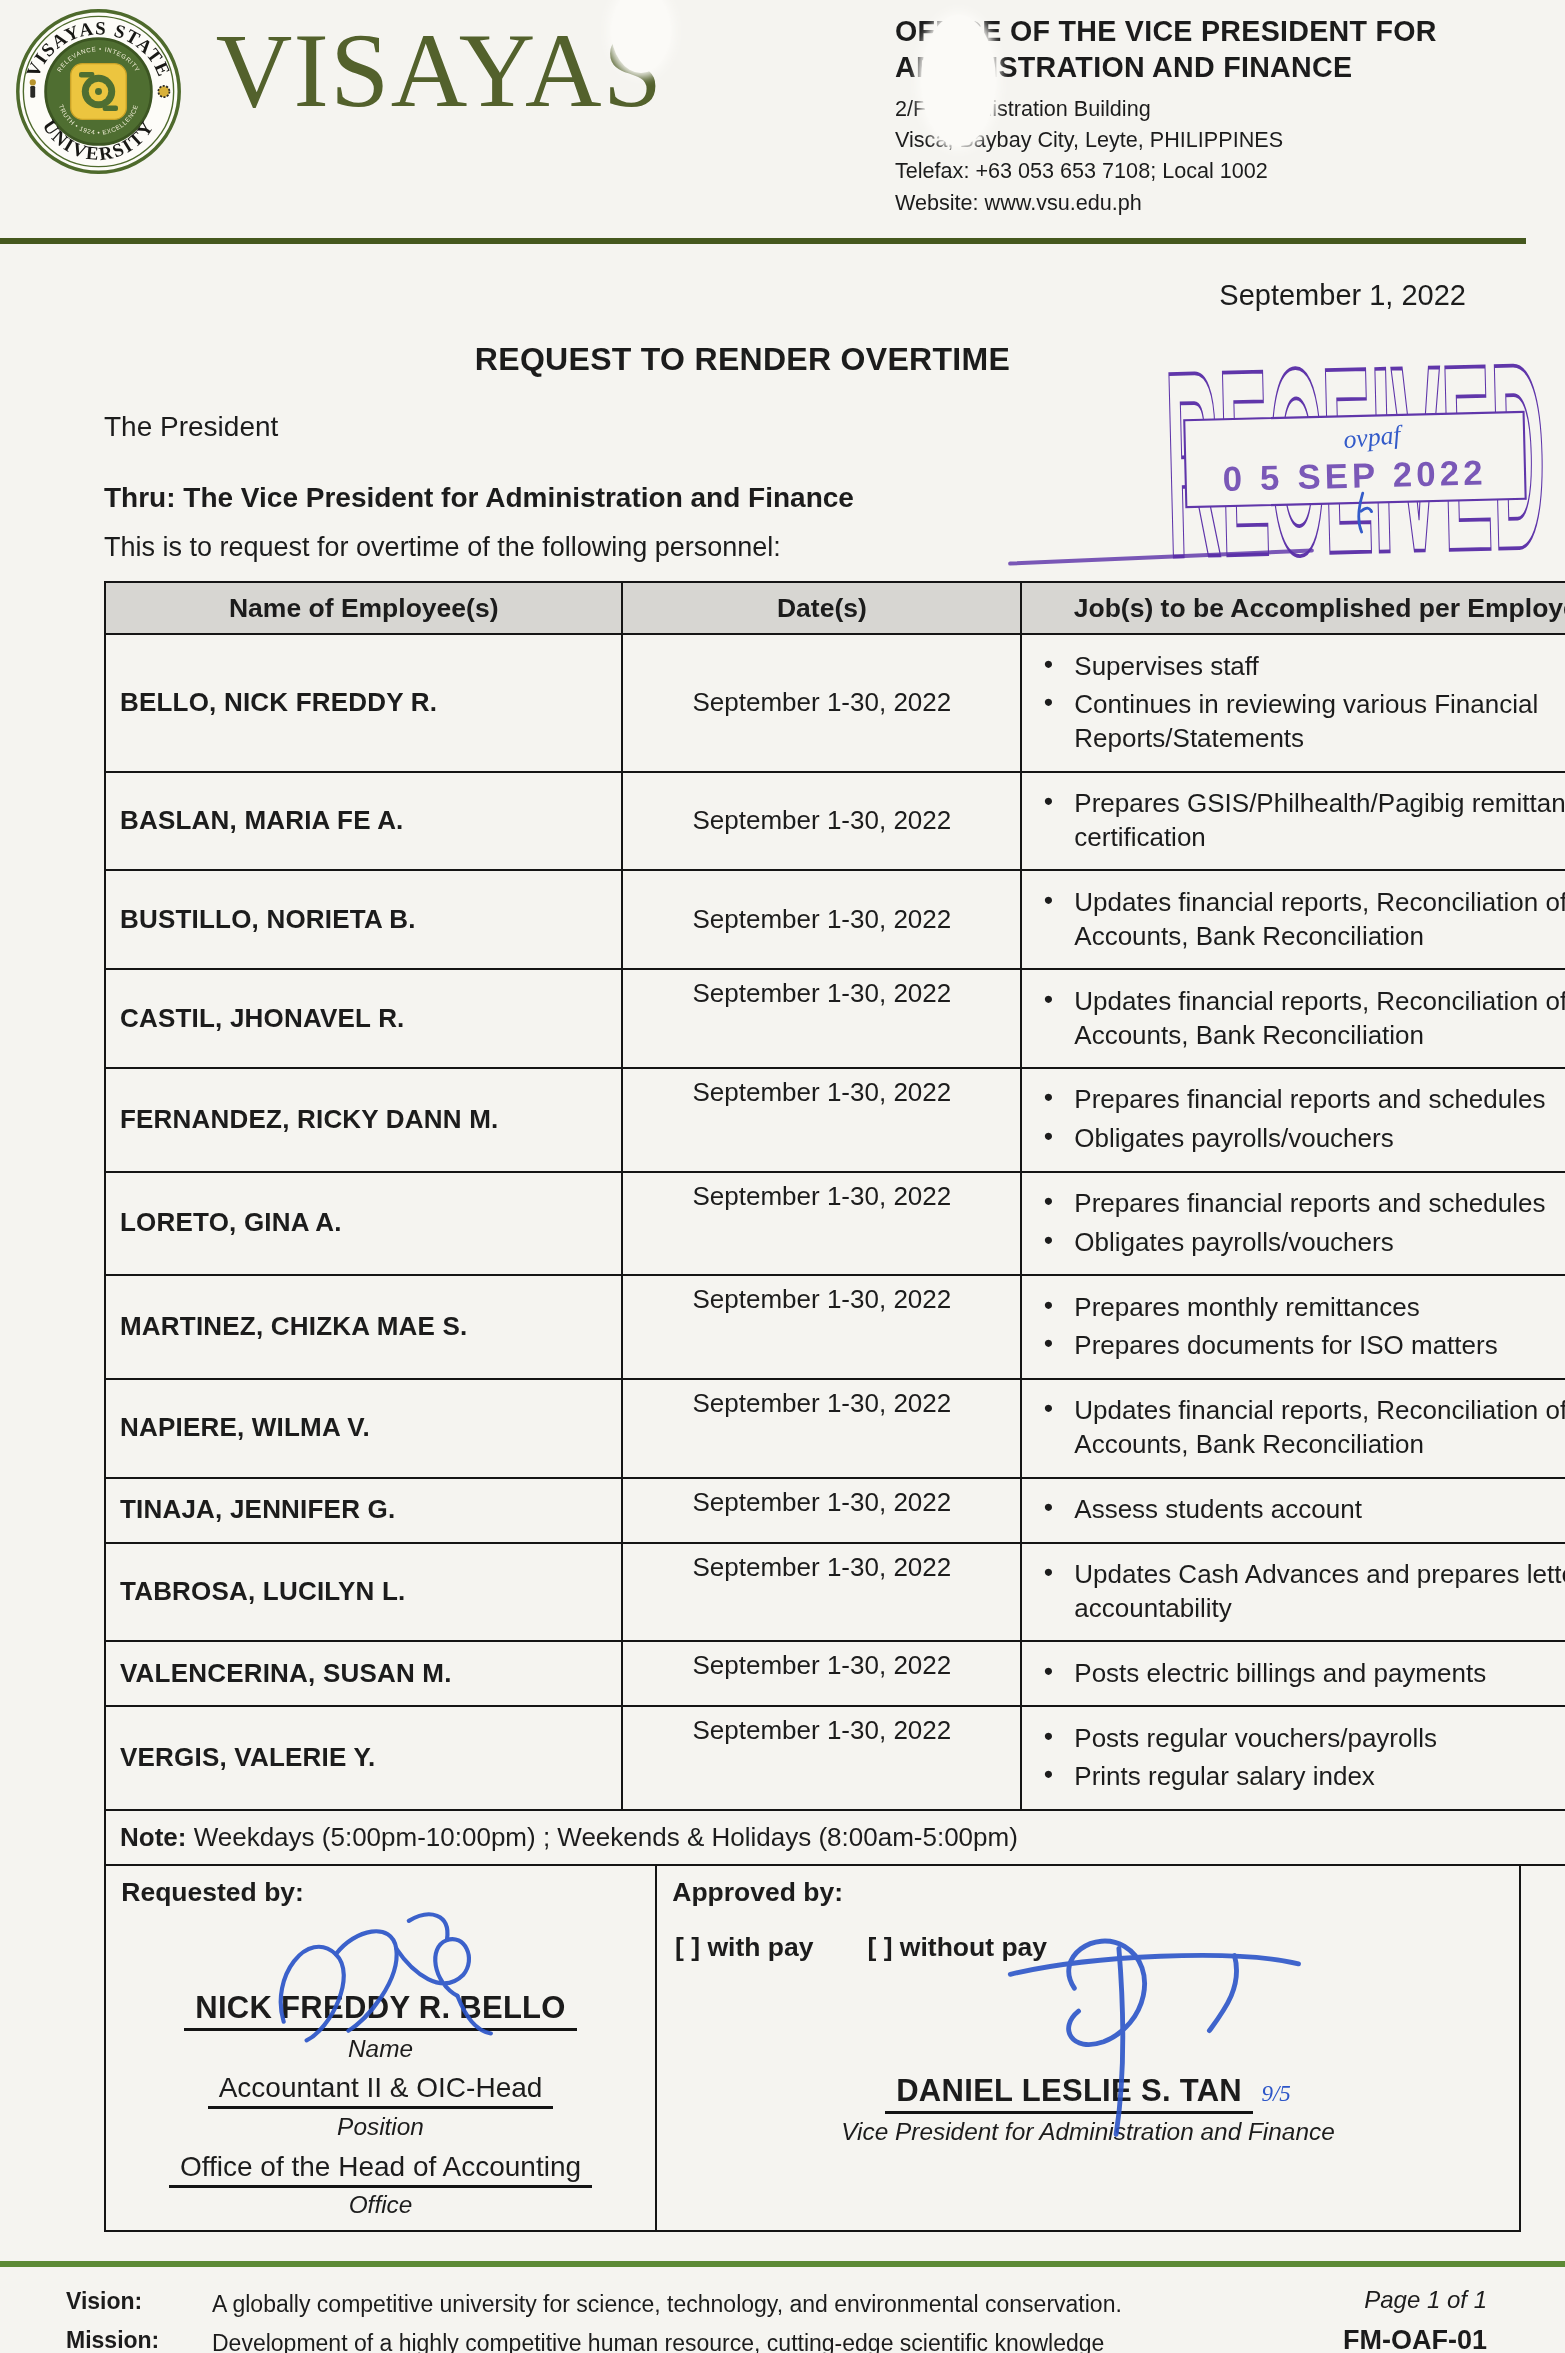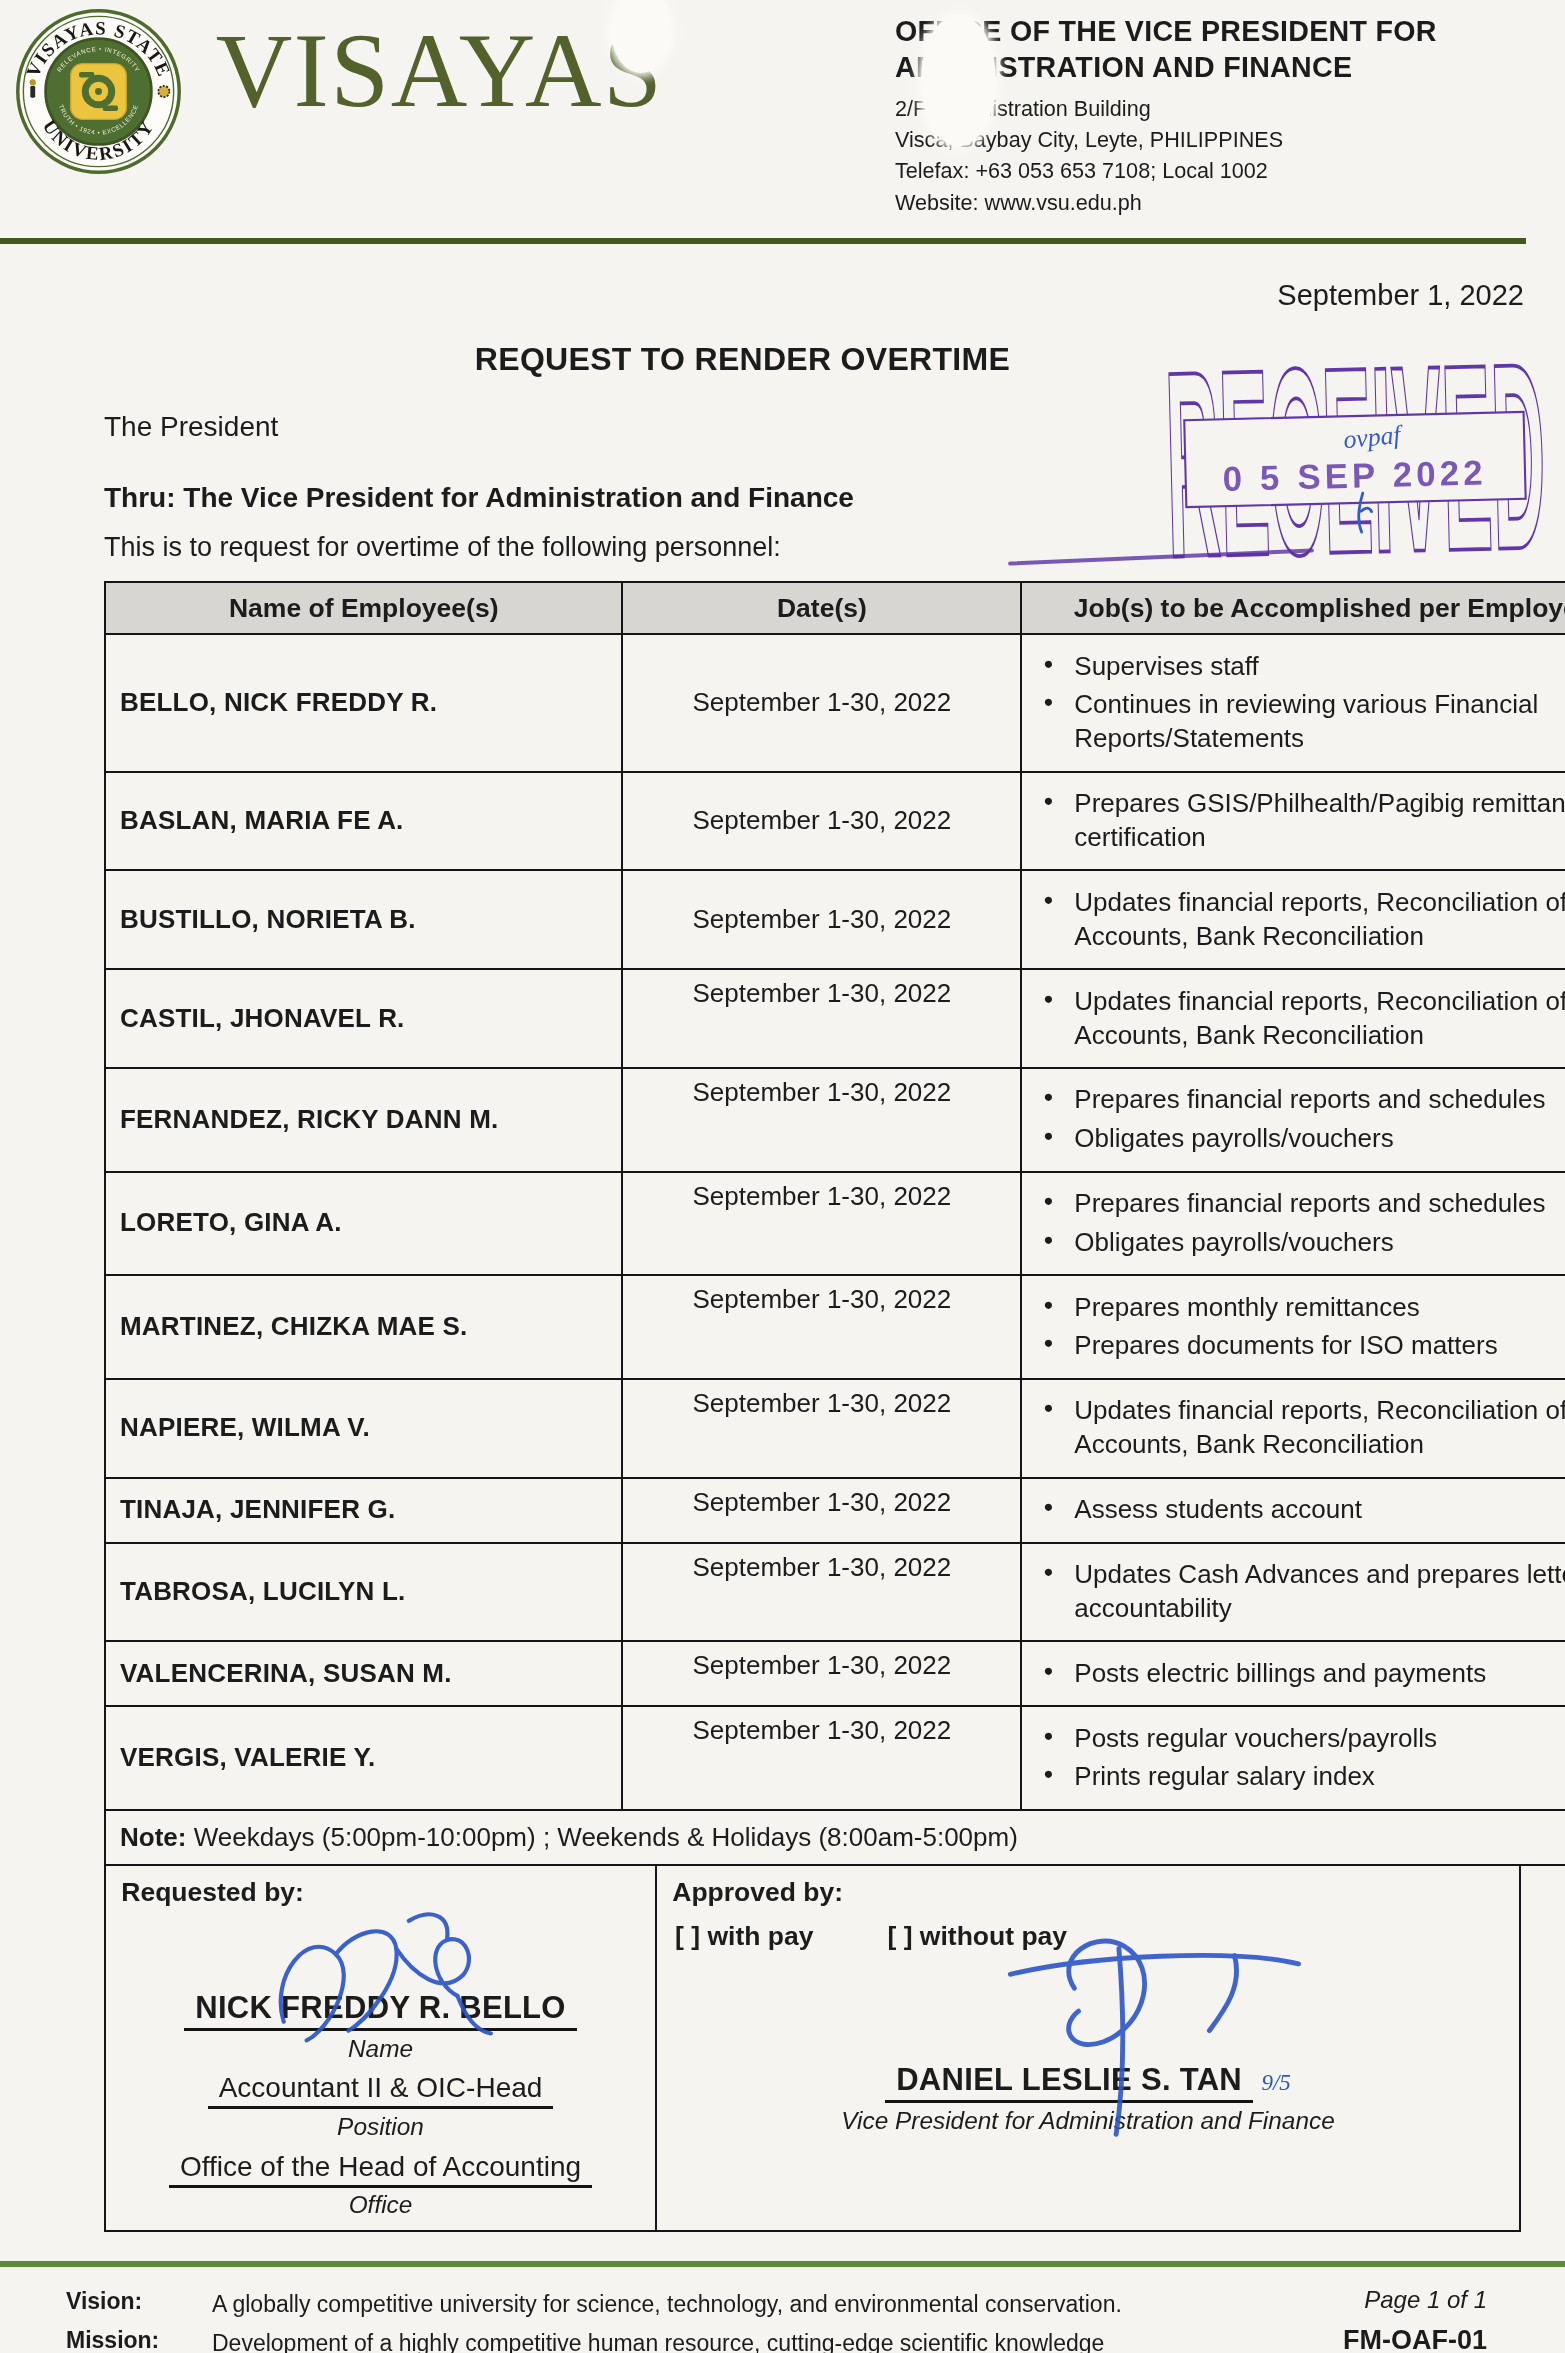--- a/index.html
+++ b/index.html
@@ -19,21 +19,21 @@
   .rule-top{height:6.3px;background:var(--green-dark,#45581e);width:1526px;}
   
   .hole{position:absolute;background:#fbfaf7;border-radius:50%;box-shadow:0 0 9.7px 4.2px #fbfaf7;z-index:6;}
   .hole-1{left:611px;top:-12.5px;width:60px;height:85px;}
   .hole-2{left:921px;top:15.3px;width:75px;height:131px;}
   
   .stamp{position:absolute;left:1156px;top:343px;width:400px;height:233px;transform:rotate(-1.4deg);z-index:5;opacity:.96;}
   .stamp-edge{position:absolute;left:1008px;top:555px;width:306px;height:4.2px;background:var(--stamp-purple,#5a2fa8);
               border-radius:2.1px;transform:rotate(-2.5deg);opacity:.8;z-index:5;}
   
-  .doc-date{text-align:right;padding-right:41px;font-size:29px;margin-top:35px;}
+  .doc-date{text-align:right;padding-right:99px;font-size:29px;margin-top:35px;}
   .doc-title{text-align:center;font-size:32px;font-weight:bold;margin:29px 0 0;transform:translateX(-40px);letter-spacing:0.3px;}
   .lead{margin:0 0 0 104px;font-size:28px;}
   .addressee{margin-top:33px;font-weight:normal;}
   .thru{margin-top:39px;font-weight:bold;}
   .intro{margin-top:18px;font-size:27px;}
   
   .ot-table{margin:18px 0 0 104px;width:1542px;border-collapse:collapse;table-layout:fixed;border:2.8px solid #151515;}
   .ot-table th,.ot-table td{border:2.1px solid #151515;}
   .ot-table th{background:#d7d6d2;font-size:26.5px;font-weight:bold;text-align:center;padding:8.4px 7px;line-height:1.25;}
   .ot-table td{font-size:26px;padding:9.7px 14px;line-height:1.3;}
@@ -44,21 +44,21 @@
   .cell-jobs ul{margin:0;padding:0;list-style:none;}
   .cell-jobs li{position:relative;padding-left:38px;margin:4.9px 0;}
   .cell-jobs li::before{content:"●";position:absolute;left:7px;top:2.8px;font-size:16.7px;}
   .note-cell{font-size:26.5px;padding:8.4px 12.5px;}
   
   .sig-box{margin:0 0 0 104px;width:1417px;border:2.8px solid #151515;border-top:none;display:flex;box-sizing:border-box;}
   .sig-cell{position:relative;padding:11px 15.3px;box-sizing:border-box;text-align:center;}
   .sig-left{width:551px;border-right:2.1px solid #151515;}
   .sig-right{flex:1;}
   .sig-label{text-align:left;font-size:26.5px;font-weight:bold;}
-  .pay-row{display:flex;gap:74px;text-align:left;font-size:26.5px;font-weight:bold;margin-top:13px;padding-left:2.8px;}
+  .pay-row{display:flex;gap:54px;text-align:left;font-size:26.5px;font-weight:bold;margin-top:24px;padding-left:2.8px;}
   .sig-script{position:absolute;pointer-events:none;z-index:3;}
   .sig-script-left{left:50%;top:26.5px;transform:translateX(-50%);}
   .sig-script-right{left:50%;top:42px;transform:translateX(-46%);}
   .sig-center-l{margin-top:82px;}
   .sig-center-r{margin-top:110px;}
   .u{border-bottom:3.5px solid #141414;padding:0 11px 2.1px;display:inline-block;}
   .sig-name{font-size:31px;font-weight:bold;letter-spacing:0.3px;}
   .sig-pos,.sig-off{font-size:28px;}
   .cap{font-style:italic;font-size:24.4px;margin:3.5px 0 9.7px;}
   .cap.last{margin-bottom:0;}

